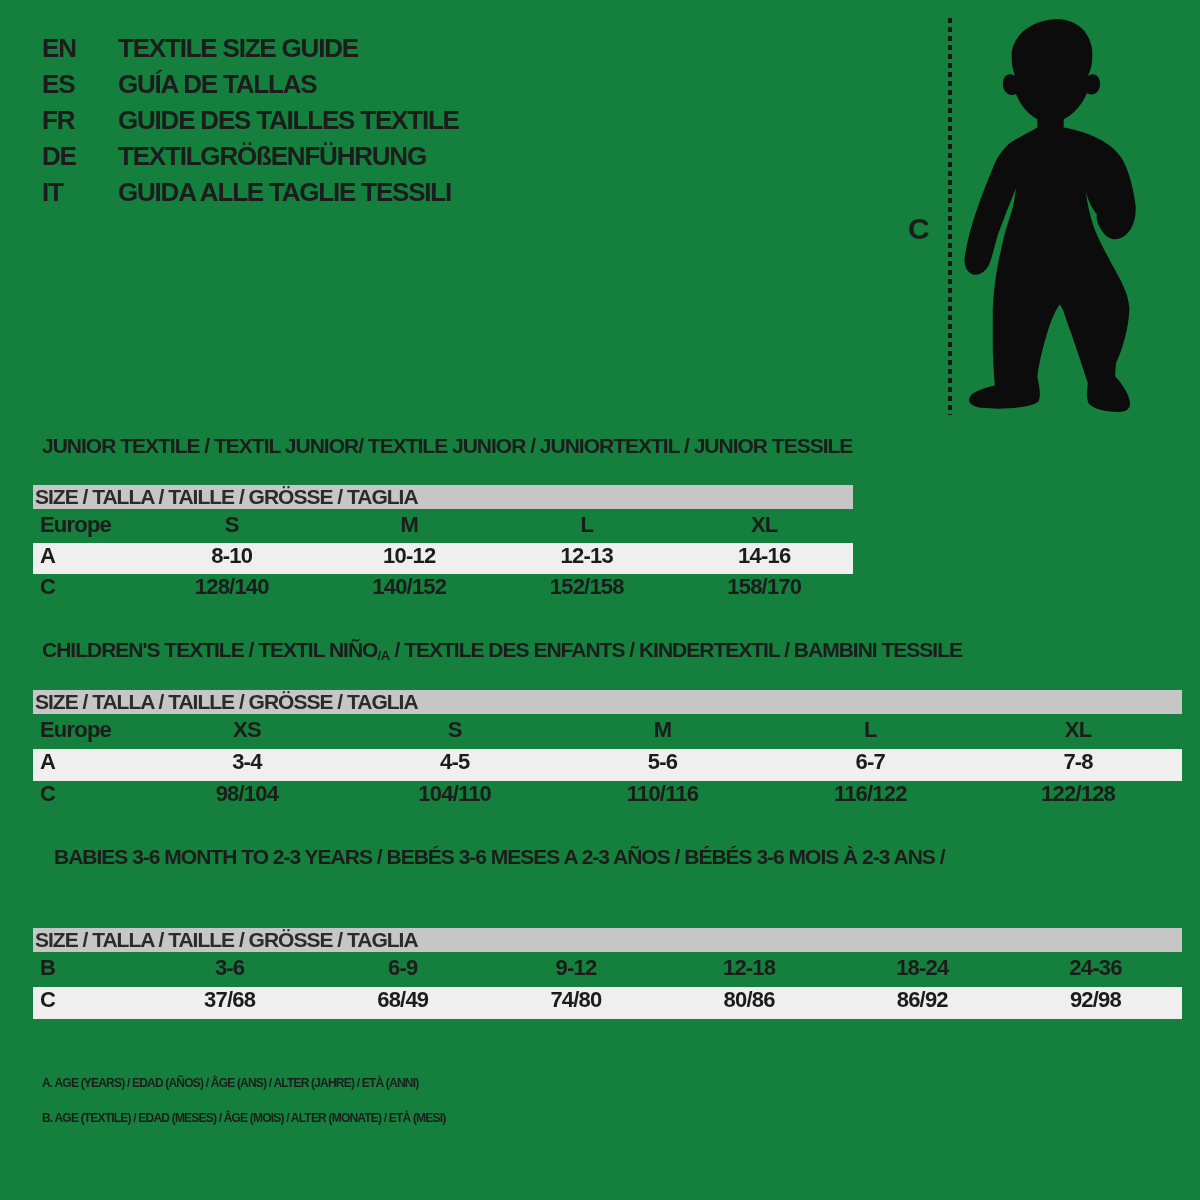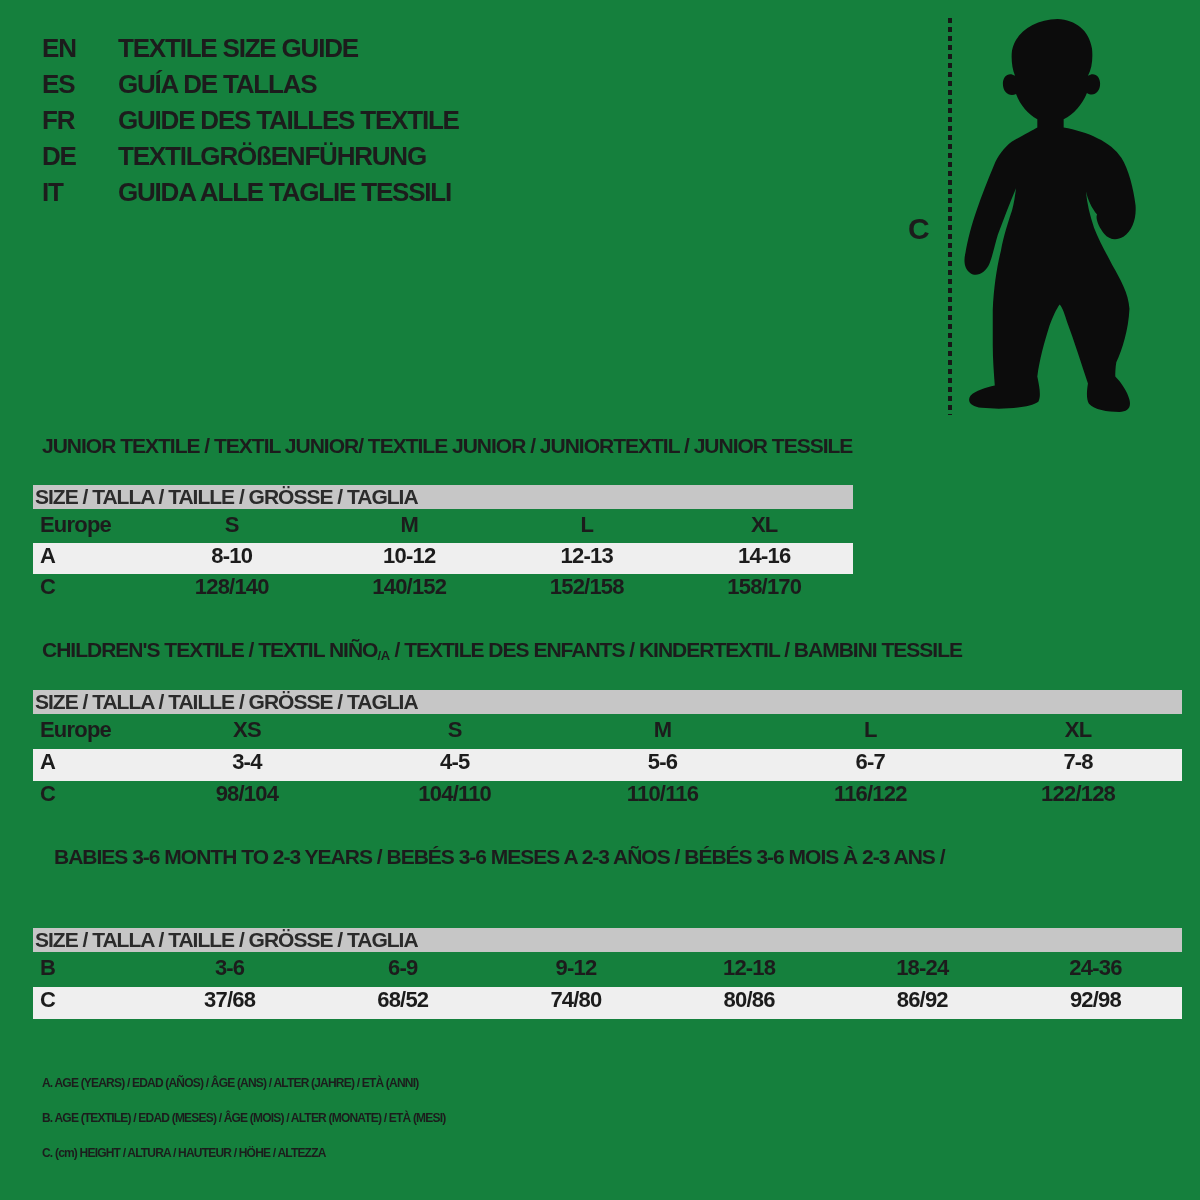--- a/index.html
+++ b/index.html
@@ -175,28 +175,27 @@
         <span class="cell">3-6</span>
         <span class="cell">6-9</span>
         <span class="cell">9-12</span>
         <span class="cell">12-18</span>
         <span class="cell">18-24</span>
         <span class="cell">24-36</span>
       </div>
       <div class="trow shaded">
         <span class="lbl">C</span>
         <span class="cell">37/68</span>
-        <span class="cell">68/52</span>
+        <span class="cell">68/49</span>
         <span class="cell">74/80</span>
         <span class="cell">80/86</span>
         <span class="cell">86/92</span>
         <span class="cell">92/98</span>
       </div>
     </div>
   </div>
 
   <div class="abs legend">
     <div class="legend-line">A. AGE (YEARS) / EDAD (AÑOS) / ÂGE (ANS) / ALTER (JAHRE) / ETÀ (ANNI)</div>
     <div class="legend-line">B. AGE (TEXTILE) / EDAD (MESES) / ÂGE (MOIS) / ALTER (MONATE) / ETÀ (MESI)</div>
-    <div class="legend-line">C. (cm) HEIGHT / ALTURA / HAUTEUR / HÖHE / ALTEZZA</div>
   </div>
 
 </div>
 
 </body></html>

